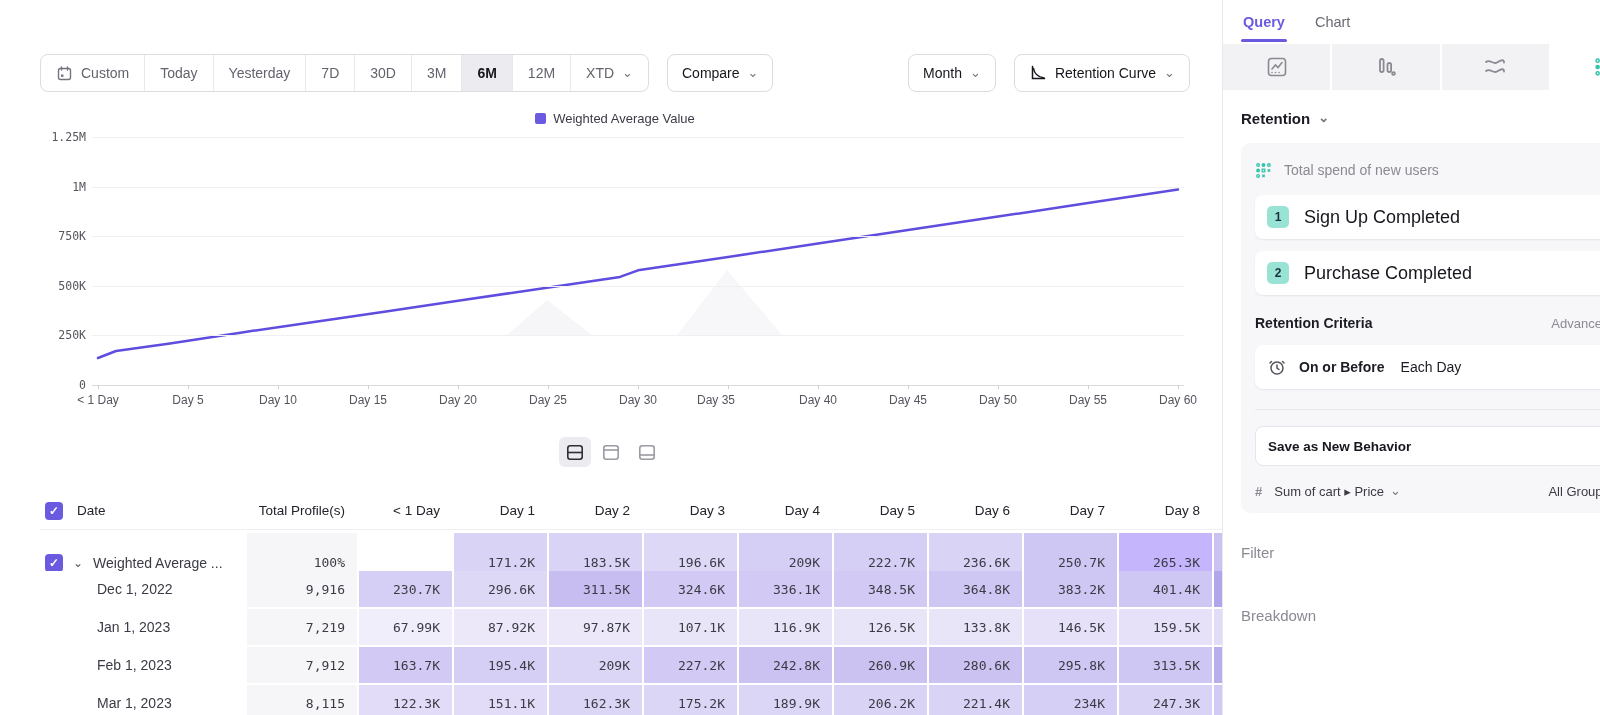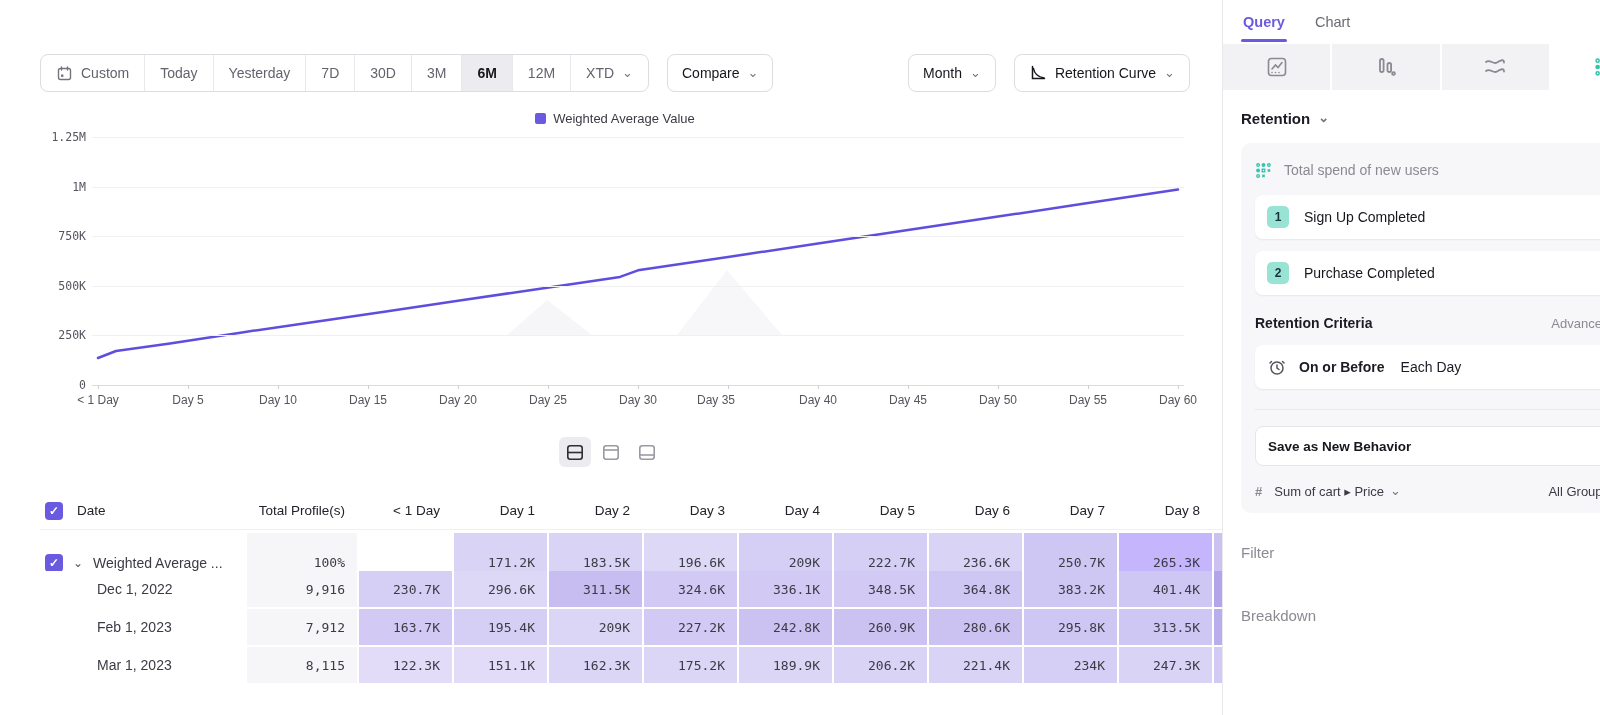--- a/index.html
+++ b/index.html
@@ -71,21 +71,21 @@
   .pbody { padding:0 18px; }
   .sect-title { margin-top:20px; font-size:15px; font-weight:bold; display:flex; align-items:center; gap:8px; }
   .qcard { background:#f7f7f9; border-radius:10px; padding:14px; margin-top:16px; }
   .bhead { display:flex; align-items:center; gap:12px; height:26px; }
   .btitle { flex:1; font-size:14px; color:#8a8a93; }
   .kebab { color:#8a8a93; font-size:15px; cursor:pointer; padding:0 3px; }
   .step { background:#fff; border-radius:8px; height:44px; display:flex; align-items:center; padding:0 12px;
     margin-top:12px; box-shadow:0 1px 2px rgba(20,20,40,.07); cursor:pointer; }
   .badge { width:22px; height:22px; border-radius:5px; background:#99e3d5; color:#16323c; font-size:12px;
     font-weight:bold; display:flex; align-items:center; justify-content:center; flex:none; }
-  .step-label { flex:1; margin-left:15px; font-size:14px; color:#16161d; }
+  .step-label { flex:1; margin-left:15px; font-size:18px; color:#16161d; }
   .crit-head { display:flex; justify-content:space-between; margin-top:20px; }
   .crit-title { font-size:14px; font-weight:bold; }
   .adv { font-size:13px; color:#8a8a93; cursor:pointer; display:flex; gap:6px; align-items:center; }
   .crit-card { background:#fff; border-radius:8px; height:44px; display:flex; align-items:center; gap:12px;
     padding:0 12px; margin-top:14px; box-shadow:0 1px 2px rgba(20,20,40,.07); cursor:pointer; }
   .crit-bold { font-size:14px; font-weight:bold; }
   .crit-reg { font-size:14px; margin-left:4px; }
   .divider { height:1px; background:#e9e9ed; margin:20px 0 16px; }
   .savebox { background:#fff; border:1px solid #e6e6ea; border-radius:8px; height:40px; display:flex;
     align-items:center; padding:0 12px; font-size:13.5px; font-weight:bold; color:#16161d; cursor:text; }
@@ -287,20 +287,36 @@
           <div class="td" style="background: rgb(210, 202, 244);">324.6K</div>
           <div class="td" style="background: rgb(210, 202, 244);">336.1K</div>
           <div class="td" style="background: rgb(210, 202, 244);">348.5K</div>
           <div class="td" style="background: rgb(207, 199, 243);">364.8K</div>
           <div class="td" style="background: rgb(207, 199, 243);">383.2K</div>
           <div class="td" style="background: rgb(207, 199, 243);">401.4K</div>
           <div style="background: rgb(178, 165, 234);"></div>
         </div>
         <div class="trow">
           <div class="td label">
+            <span>Jan 1, 2023</span>
+          </div>
+          <div class="td total">7,219</div>
+          <div class="td" style="background: rgb(241, 238, 252);">67.99K</div>
+          <div class="td" style="background: rgb(236, 232, 250);">87.92K</div>
+          <div class="td" style="background: rgb(236, 232, 250);">97.87K</div>
+          <div class="td" style="background: rgb(233, 229, 249);">107.1K</div>
+          <div class="td" style="background: rgb(233, 229, 249);">116.9K</div>
+          <div class="td" style="background: rgb(233, 229, 249);">126.5K</div>
+          <div class="td" style="background: rgb(233, 229, 249);">133.8K</div>
+          <div class="td" style="background: rgb(230, 225, 249);">146.5K</div>
+          <div class="td" style="background: rgb(230, 225, 249);">159.5K</div>
+          <div style="background: rgb(226, 220, 248);"></div>
+        </div>
+        <div class="trow">
+          <div class="td label">
             <span>Feb 1, 2023</span>
           </div>
           <div class="td total">7,912</div>
           <div class="td" style="background: rgb(210, 202, 244);">163.7K</div>
           <div class="td" style="background: rgb(214, 207, 245);">195.4K</div>
           <div class="td" style="background: rgb(220, 214, 246);">209K</div>
           <div class="td" style="background: rgb(210, 202, 244);">227.2K</div>
           <div class="td" style="background: rgb(203, 194, 241); padding-left: 28px;">242.8K</div>
           <div class="td" style="background: rgb(203, 194, 241);">260.9K</div>
           <div class="td" style="background: rgb(203, 194, 241);">280.6K</div>

